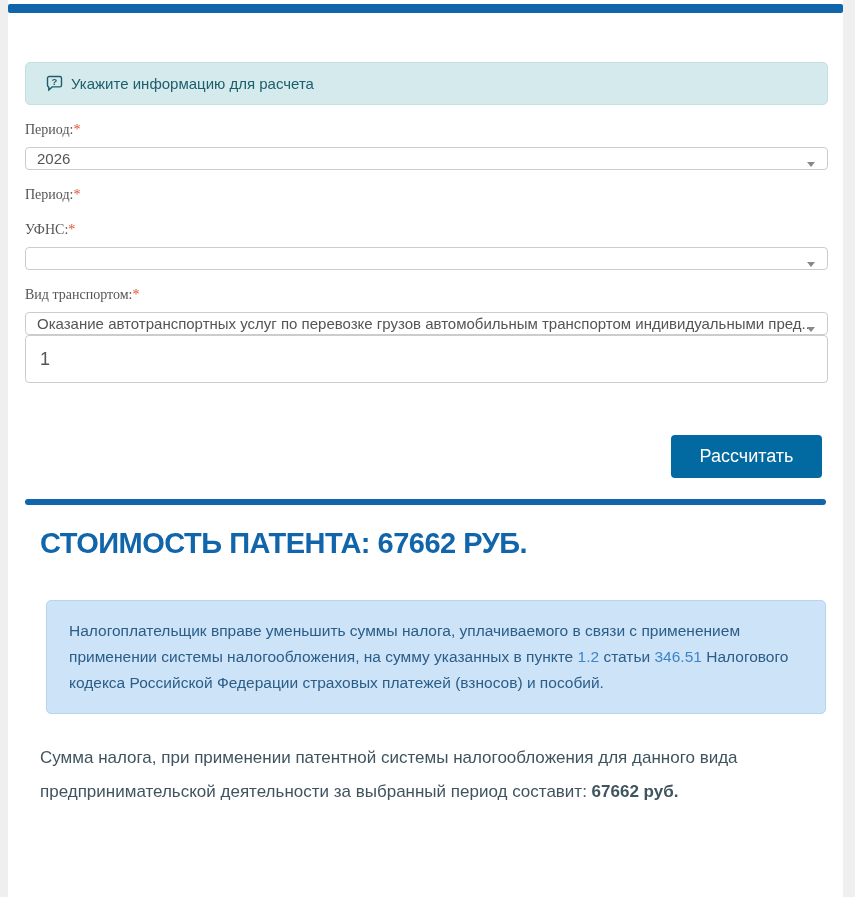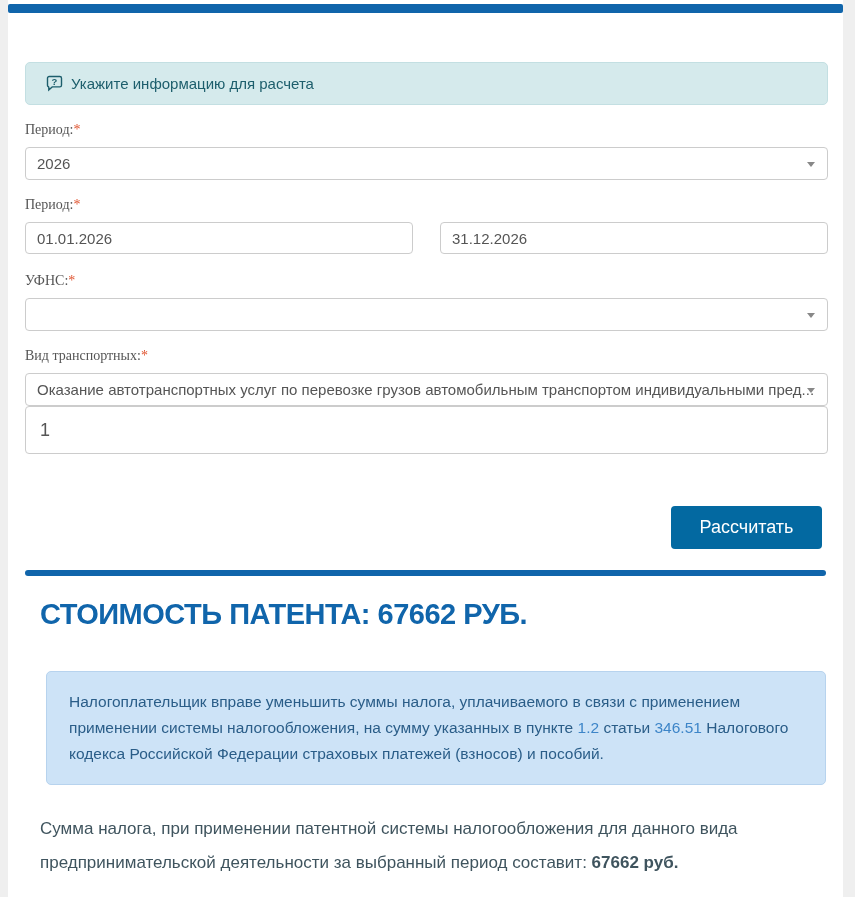--- a/index.html
+++ b/index.html
@@ -45,21 +45,21 @@
     margin-bottom: 9px;
     font-size: 14px;
     color: #555555;
     font-family: Liberation Serif, serif;
   }
   .req { color: #e0532f; }
   .select-box {
     position: relative;
     border: 1px solid #cccccc;
     border-radius: 4px;
-    height: 33px;
+    height: 23px;
     padding: 0 28px 0 11px;
     display: flex;
     align-items: center;
     font-size: 15px;
     color: #555555;
     background: #ffffff;
     cursor: pointer;
     white-space: nowrap;
     overflow: hidden;
   }
@@ -173,31 +173,27 @@
       <span>Укажите информацию для расчета</span>
     </div>
 
     <div class="field-label"><span>Период:</span><span class="req">*</span></div>
     <div class="select-box">
       <span>2026</span>
       <span class="caret"></span>
     </div>
 
     <div class="field-label"><span>Период:</span><span class="req">*</span></div>
-    <div class="date-row">
-      <input type="text" value="01.01.2026" style="">
-      <input type="text" value="31.12.2026" style="">
-    </div>
 
     <div class="field-label" style="margin-top:19px"><span>УФНС:</span><span class="req">*</span></div>
     <div class="select-box">
       <span class="caret"></span>
     </div>
 
-    <div class="field-label"><span>Вид транспортных:</span><span class="req">*</span></div>
+    <div class="field-label"><span>Вид транспортом:</span><span class="req">*</span></div>
     <div class="select-box">
       <span>Оказание автотранспортных услуг по перевозке грузов автомобильным транспортом индивидуальными пред...</span>
       <span class="caret"></span>
     </div>
 
     <input type="text" class="qty-input" value="1" style="">
 
     <div class="btn-row">
       <button class="btn-primary">Рассчитать</button>
     </div>

